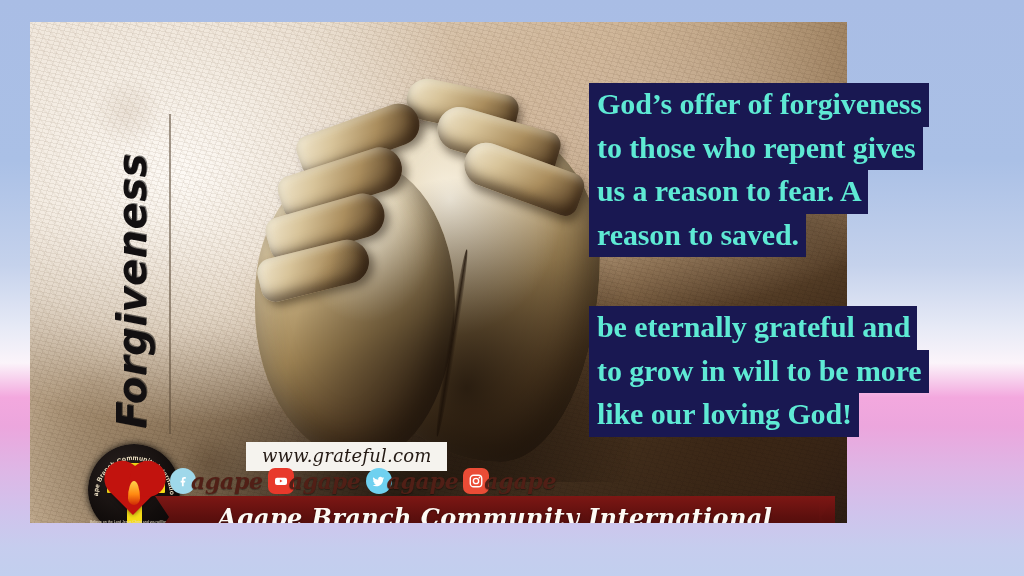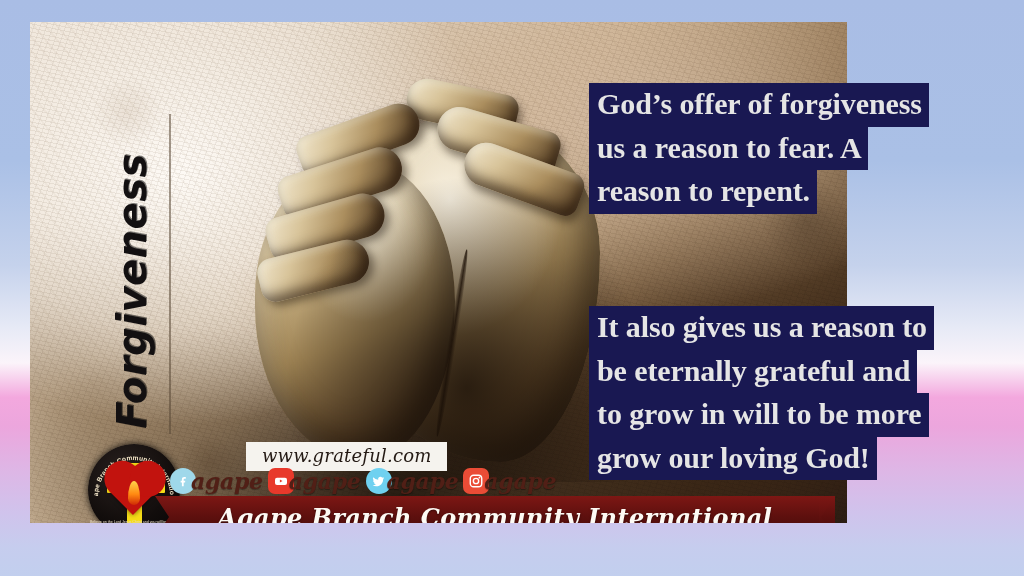--- a/index.html
+++ b/index.html
@@ -165,21 +165,21 @@
 
   
   .quote {
     position: absolute;
     display: flex;
     flex-direction: column;
     align-items: flex-start;
   }
   .qline {
     background: #191852;
-    color: #e5e5e5;
+    color: #5eead4;
     font-family: "Liberation Serif", serif;
     font-weight: 700;
     font-size: 30px;
     line-height: 1.02;
     padding: 6px 7px 7px 8px;
     white-space: nowrap;
     letter-spacing: -0.1px;
   }
   #quote1 { left: 589px; top: 83px; }
   #quote2 { left: 589px; top: 306px; }
@@ -453,24 +453,24 @@
       </div>
 
       <div id="ribbon">
         <span class="rtext">Agape Branch Community International</span>
       </div>
     </div>
   </div>
 
   <div class="quote" id="quote1">
     <span class="qline">God’s offer of forgiveness</span>
+    <span class="qline">to those who repent gives</span>
     <span class="qline">us a reason to fear. A</span>
-    <span class="qline">reason to repent.</span>
+    <span class="qline">reason to saved.</span>
   </div>
 
   <div class="quote" id="quote2">
-    <span class="qline">It also gives us a reason to</span>
     <span class="qline">be eternally grateful and</span>
     <span class="qline">to grow in will to be more</span>
-    <span class="qline">grow our loving God!</span>
+    <span class="qline">like our loving God!</span>
   </div>
 
 </div>
 
 </body></html>

